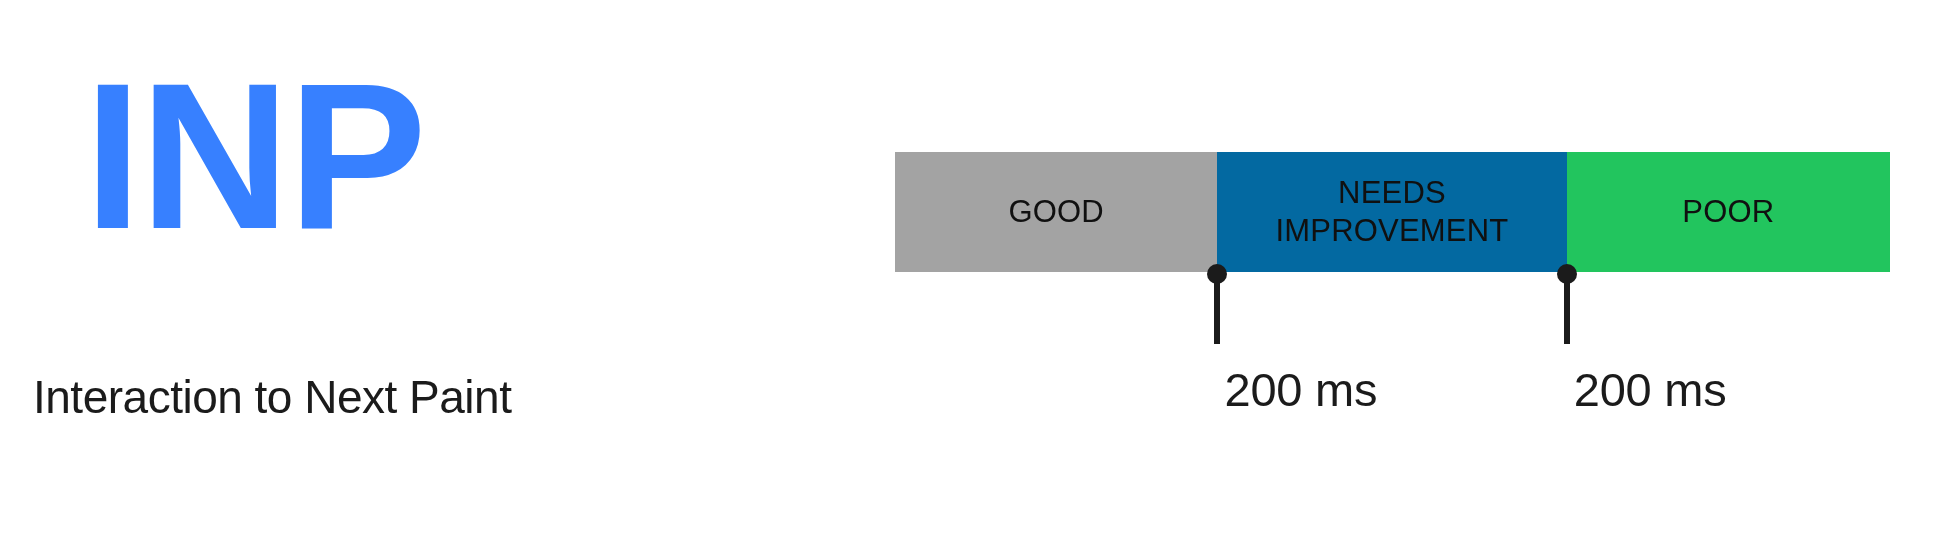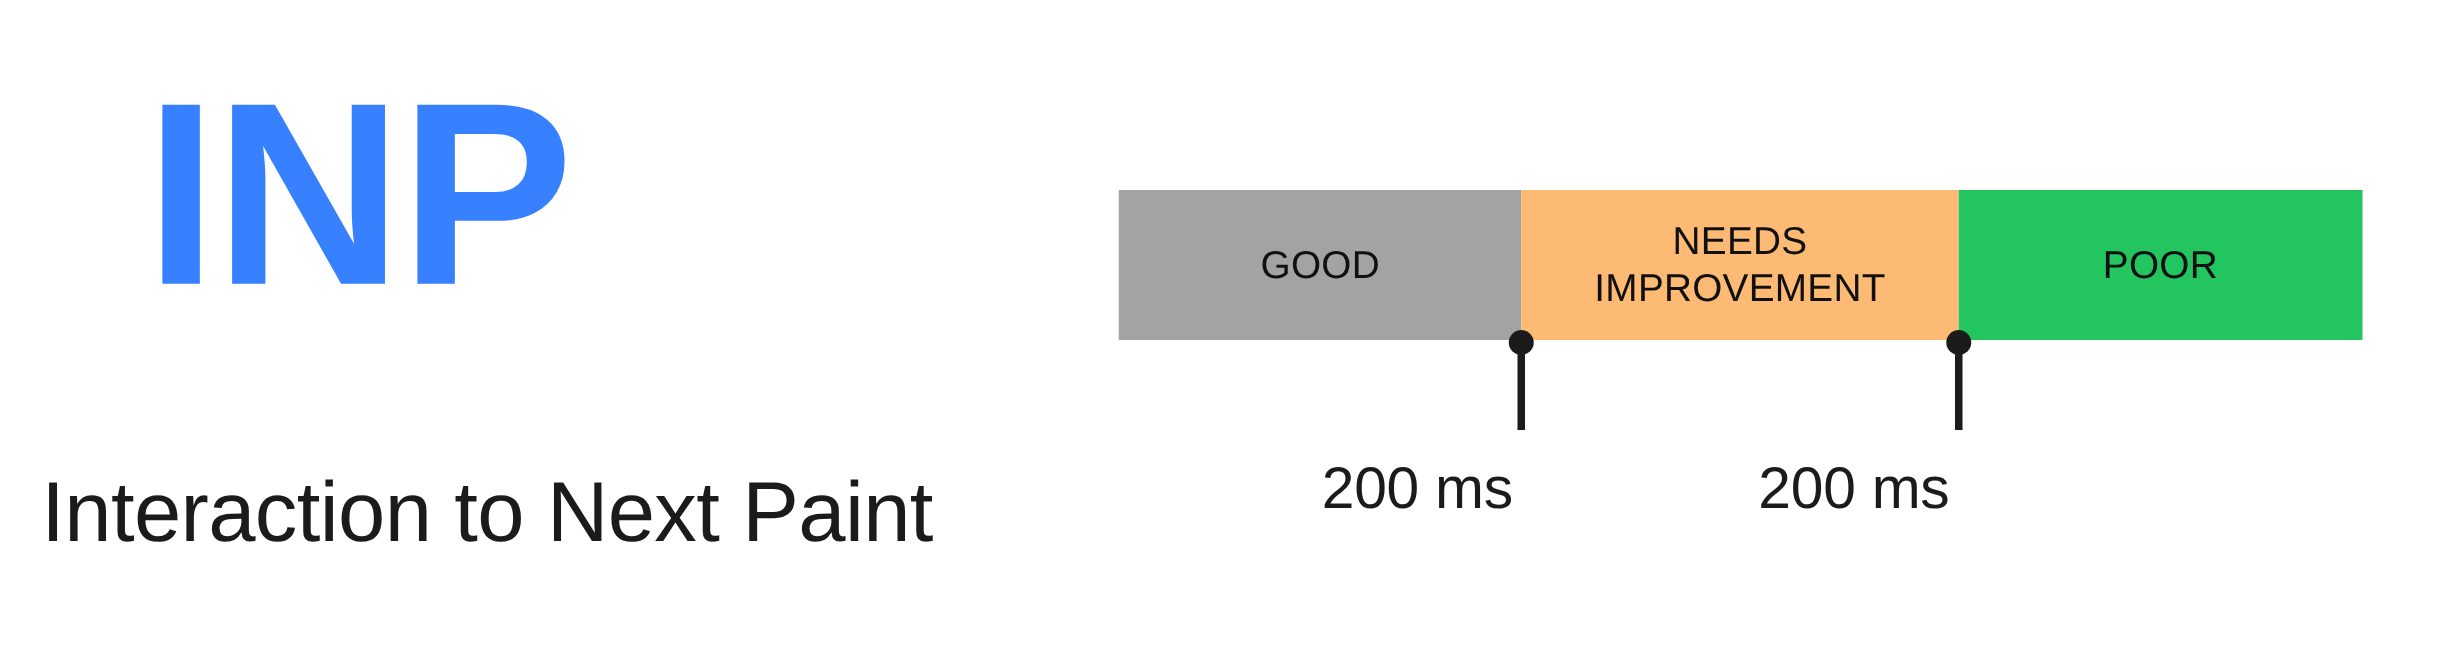--- a/index.html
+++ b/index.html
@@ -23,34 +23,34 @@
   
   .metric-block {
     position: absolute;
     left: 0;
     top: 0;
     width: 700px;
     height: 534px;
   }
   .metric-acronym {
     position: absolute;
-    left: 116px;
+    left: 84px;
     top: 52px;
     font-size: 208px;
     line-height: 1;
     font-weight: 700;
     letter-spacing: -2px;
     color: #3780ff;
     white-space: nowrap;
   }
   .metric-fullname {
     position: absolute;
     left: 33px;
     top: 372px;
-    font-size: 68px;
+    font-size: 46px;
     line-height: 1.12;
     font-weight: 400;
     color: #1b1b1b;
     letter-spacing: -0.5px;
     white-space: nowrap;
   }
 
   
   .scale-block {
     position: absolute;
@@ -107,21 +107,21 @@
     top: 10px;
     width: 6px;
     height: 70px;
     background: #1b1b1b;
   }
   .marker-label {
     position: absolute;
     left: -160px;
     top: 102px;
     width: 320px;
-    text-align: left;
+    text-align: right;
     font-size: 47px;
     line-height: 1;
     font-weight: 400;
     color: #1b1b1b;
     letter-spacing: -0.2px;
     white-space: nowrap;
   }
 </style>
 </head>
 <body>
@@ -132,21 +132,21 @@
     <div class="metric-acronym" style="color: rgb(55, 128, 255);">INP</div>
     <div class="metric-fullname" style="color: rgb(27, 27, 27);">Interaction to Next Paint</div>
   </div>
 
   <div class="scale-block">
 
     <div class="scale-bar">
       <div class="scale-segment" id="seg-0" style="background: #a3a3a3; width: 32.4%;">
         <span class="segment-label">GOOD</span>
       </div>
-      <div class="scale-segment" id="seg-1" style="background: #fdba74; width: 35.1%;">
+      <div class="scale-segment" id="seg-1" style="background: #0369a1; width: 35.1%;">
         <span class="segment-label">NEEDS
 IMPROVEMENT</span>
       </div>
       <div class="scale-segment" id="seg-2" style="background: #22c55e; width: 32.5%;">
         <span class="segment-label">POOR</span>
       </div>
     </div>
 
     <div class="threshold-marker" id="marker-0" style="left: 32.4%;">
       <span class="marker-dot"></span>

